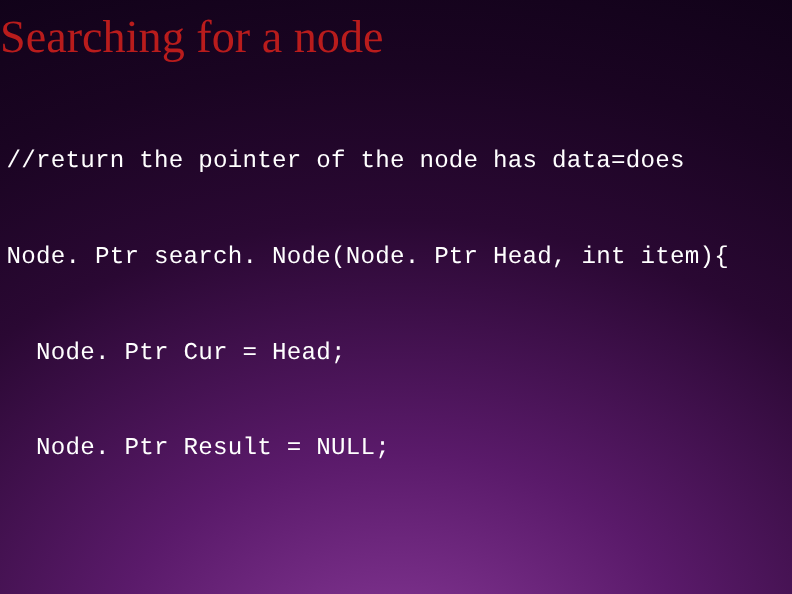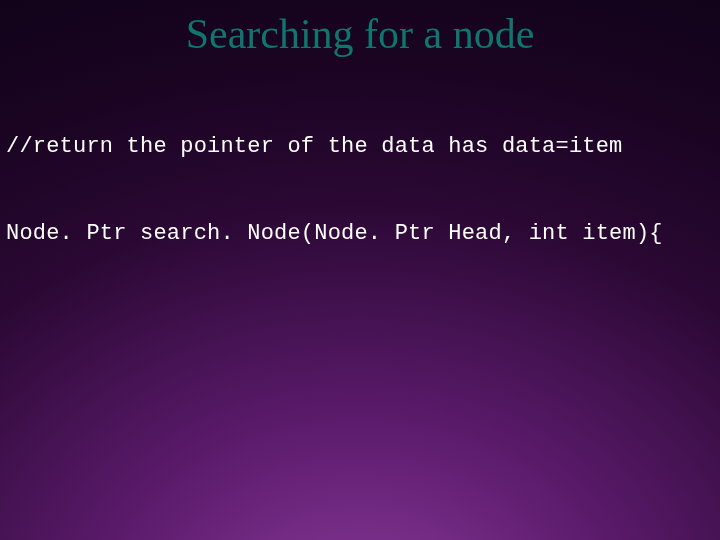--- a/index.html
+++ b/index.html
@@ -16,43 +16,45 @@
   }
   .slide {
     width: 720px;
     height: 540px;
     box-sizing: border-box;
     padding: 10px 0 0 0;
   }
   .title {
     font-family: "Times New Roman", Times, serif;
     font-size: 42px;
-    color: #0f766e;
-    text-align: center;
+    color: #b91c1c;
+    text-align: left;
     margin: 0 0 16px 0;
     font-weight: normal;
   }
   .code {
     font-family: "Courier New", Courier, monospace;
     font-size: 22px;
     color: #ffffff;
     white-space: pre;
     line-height: 1.32;
     margin-left: 6px;
     letter-spacing: 0.2px;
   }
 </style>
 </head>
 <body>
 
 <div class="slide">
   <h1 class="title">Searching for a node</h1>
   <div class="code">
-    <div>//return the pointer of the data has data=item</div>
+    <div>//return the pointer of the node has data=does</div>
     <div>Node. Ptr search. Node(Node. Ptr Head, int item){</div>
+    <div>  Node. Ptr Cur = Head;</div>
+    <div>  Node. Ptr Result = NULL;</div>
     
     
     
     
     
     
     
   </div>
 </div>
 

